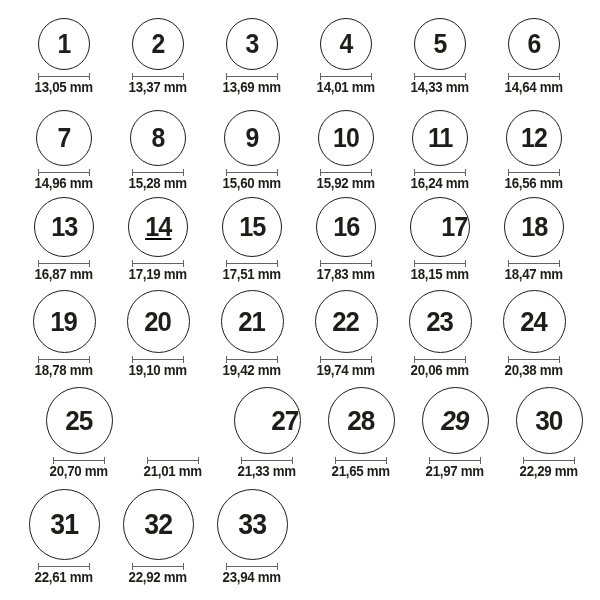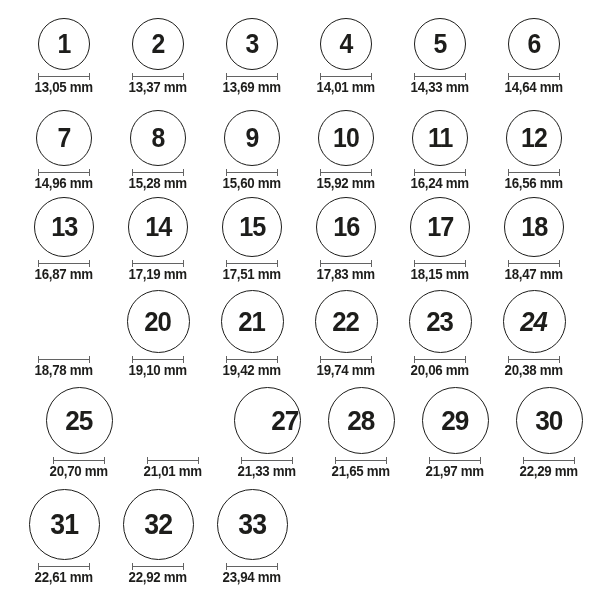--- a/index.html
+++ b/index.html
@@ -171,57 +171,60 @@
     </div>
     <div class="row" style="height: 91px;">
       <div class="cell">
         <div class="circle" style="width: 60px; height: 60px;">
           <span class="num" style="font-size: 27.5px;">13</span>
         </div>
         <div class="ruler"></div>
         <div class="label">16,87 mm</div>
       </div>
       <div class="cell">
-        <div class="circle" style="width: 60px; height: 60px;">
+        <div class="circle" style="width: 60px; height: 60px; text-decoration: underline;">
           <span class="num" style="font-size: 27.5px;">14</span>
         </div>
         <div class="ruler"></div>
         <div class="label">17,19 mm</div>
       </div>
       <div class="cell">
         <div class="circle" style="width: 60px; height: 60px;">
           <span class="num" style="font-size: 27.5px;">15</span>
         </div>
         <div class="ruler"></div>
         <div class="label">17,51 mm</div>
       </div>
       <div class="cell">
         <div class="circle" style="width: 60px; height: 60px;">
           <span class="num" style="font-size: 27.5px;">16</span>
         </div>
         <div class="ruler"></div>
         <div class="label">17,83 mm</div>
       </div>
       <div class="cell">
-        <div class="circle" style="width: 60px; height: 60px;">
+        <div class="circle" style="width: 60px; height: 60px; justify-content: flex-end;">
           <span class="num" style="font-size: 27.5px;">17</span>
         </div>
         <div class="ruler"></div>
         <div class="label">18,15 mm</div>
       </div>
       <div class="cell">
         <div class="circle" style="width: 60px; height: 60px; text-align: right;">
           <span class="num" style="font-size: 27.5px;">18</span>
         </div>
         <div class="ruler"></div>
         <div class="label">18,47 mm</div>
       </div>
     </div>
     <div class="row" style="height: 96px;">
       <div class="cell">
+        <div class="circle" style="width: 63px; height: 63px;">
+          <span class="num" style="font-size: 28px;">19</span>
+        </div>
         <div class="ruler"></div>
         <div class="label">18,78 mm</div>
       </div>
       <div class="cell">
         <div class="circle" style="width: 63px; height: 63px;">
           <span class="num" style="font-size: 28px;">20</span>
         </div>
         <div class="ruler"></div>
         <div class="label">19,10 mm</div>
       </div>
@@ -240,21 +243,21 @@
         <div class="label">19,74 mm</div>
       </div>
       <div class="cell">
         <div class="circle" style="width: 63px; height: 63px;">
           <span class="num" style="font-size: 28px;">23</span>
         </div>
         <div class="ruler"></div>
         <div class="label">20,06 mm</div>
       </div>
       <div class="cell">
-        <div class="circle" style="width: 63px; height: 63px; font-style: italic;">
+        <div class="circle" style="width: 63px; height: 63px;">
           <span class="num" style="font-size: 28px;">24</span>
         </div>
         <div class="ruler"></div>
         <div class="label">20,38 mm</div>
       </div>
     </div>
     <div class="row" style="height: 101px; padding-left: 32px;">
       <div class="cell">
         <div class="circle" style="width: 67px; height: 67px;">
           <span class="num" style="font-size: 28.5px;">25</span>
@@ -274,21 +277,21 @@
         <div class="label">21,33 mm</div>
       </div>
       <div class="cell">
         <div class="circle" style="width: 67px; height: 67px; justify-content: center;">
           <span class="num" style="font-size: 28.5px;">28</span>
         </div>
         <div class="ruler"></div>
         <div class="label">21,65 mm</div>
       </div>
       <div class="cell">
-        <div class="circle" style="width: 67px; height: 67px;">
+        <div class="circle" style="width: 67px; height: 67px; font-style: italic;">
           <span class="num" style="font-size: 28.5px;">29</span>
         </div>
         <div class="ruler"></div>
         <div class="label">21,97 mm</div>
       </div>
       <div class="cell">
         <div class="circle" style="width: 67px; height: 67px;">
           <span class="num" style="font-size: 28.5px;">30</span>
         </div>
         <div class="ruler"></div>

